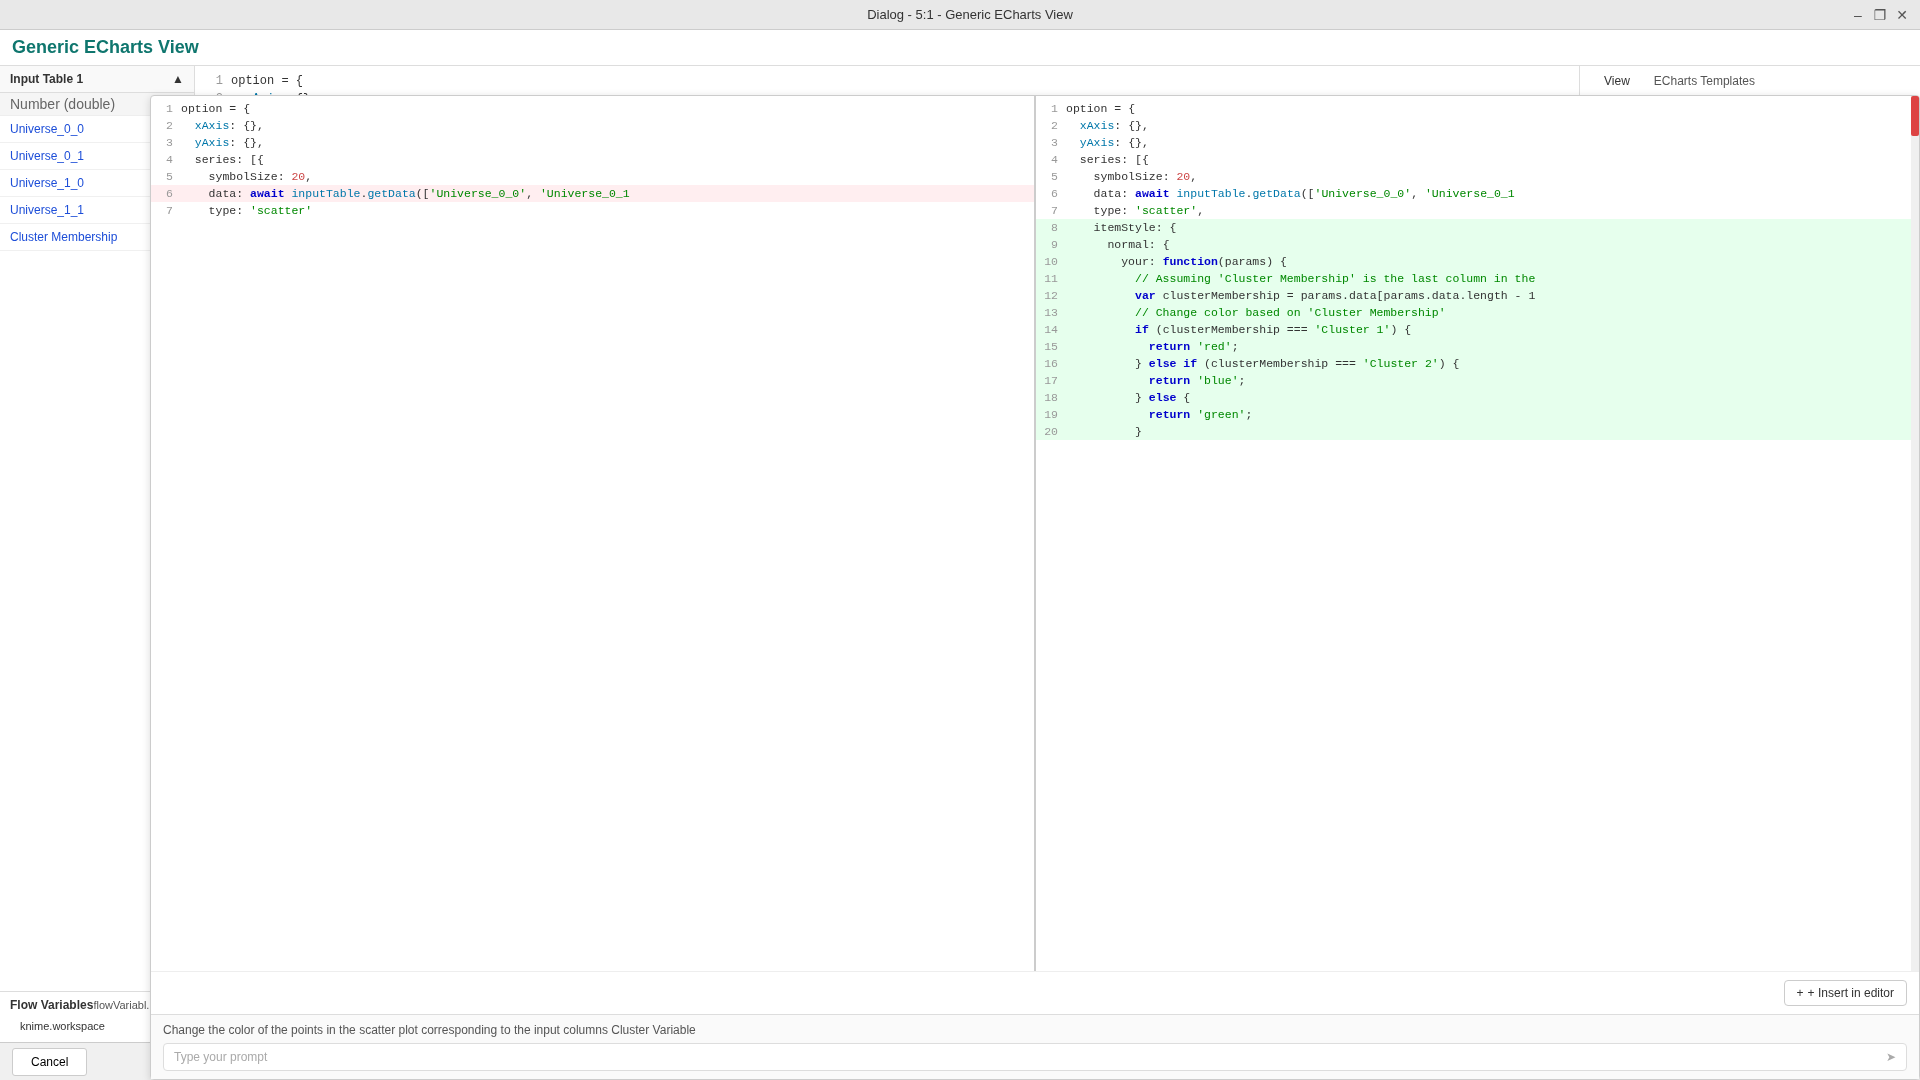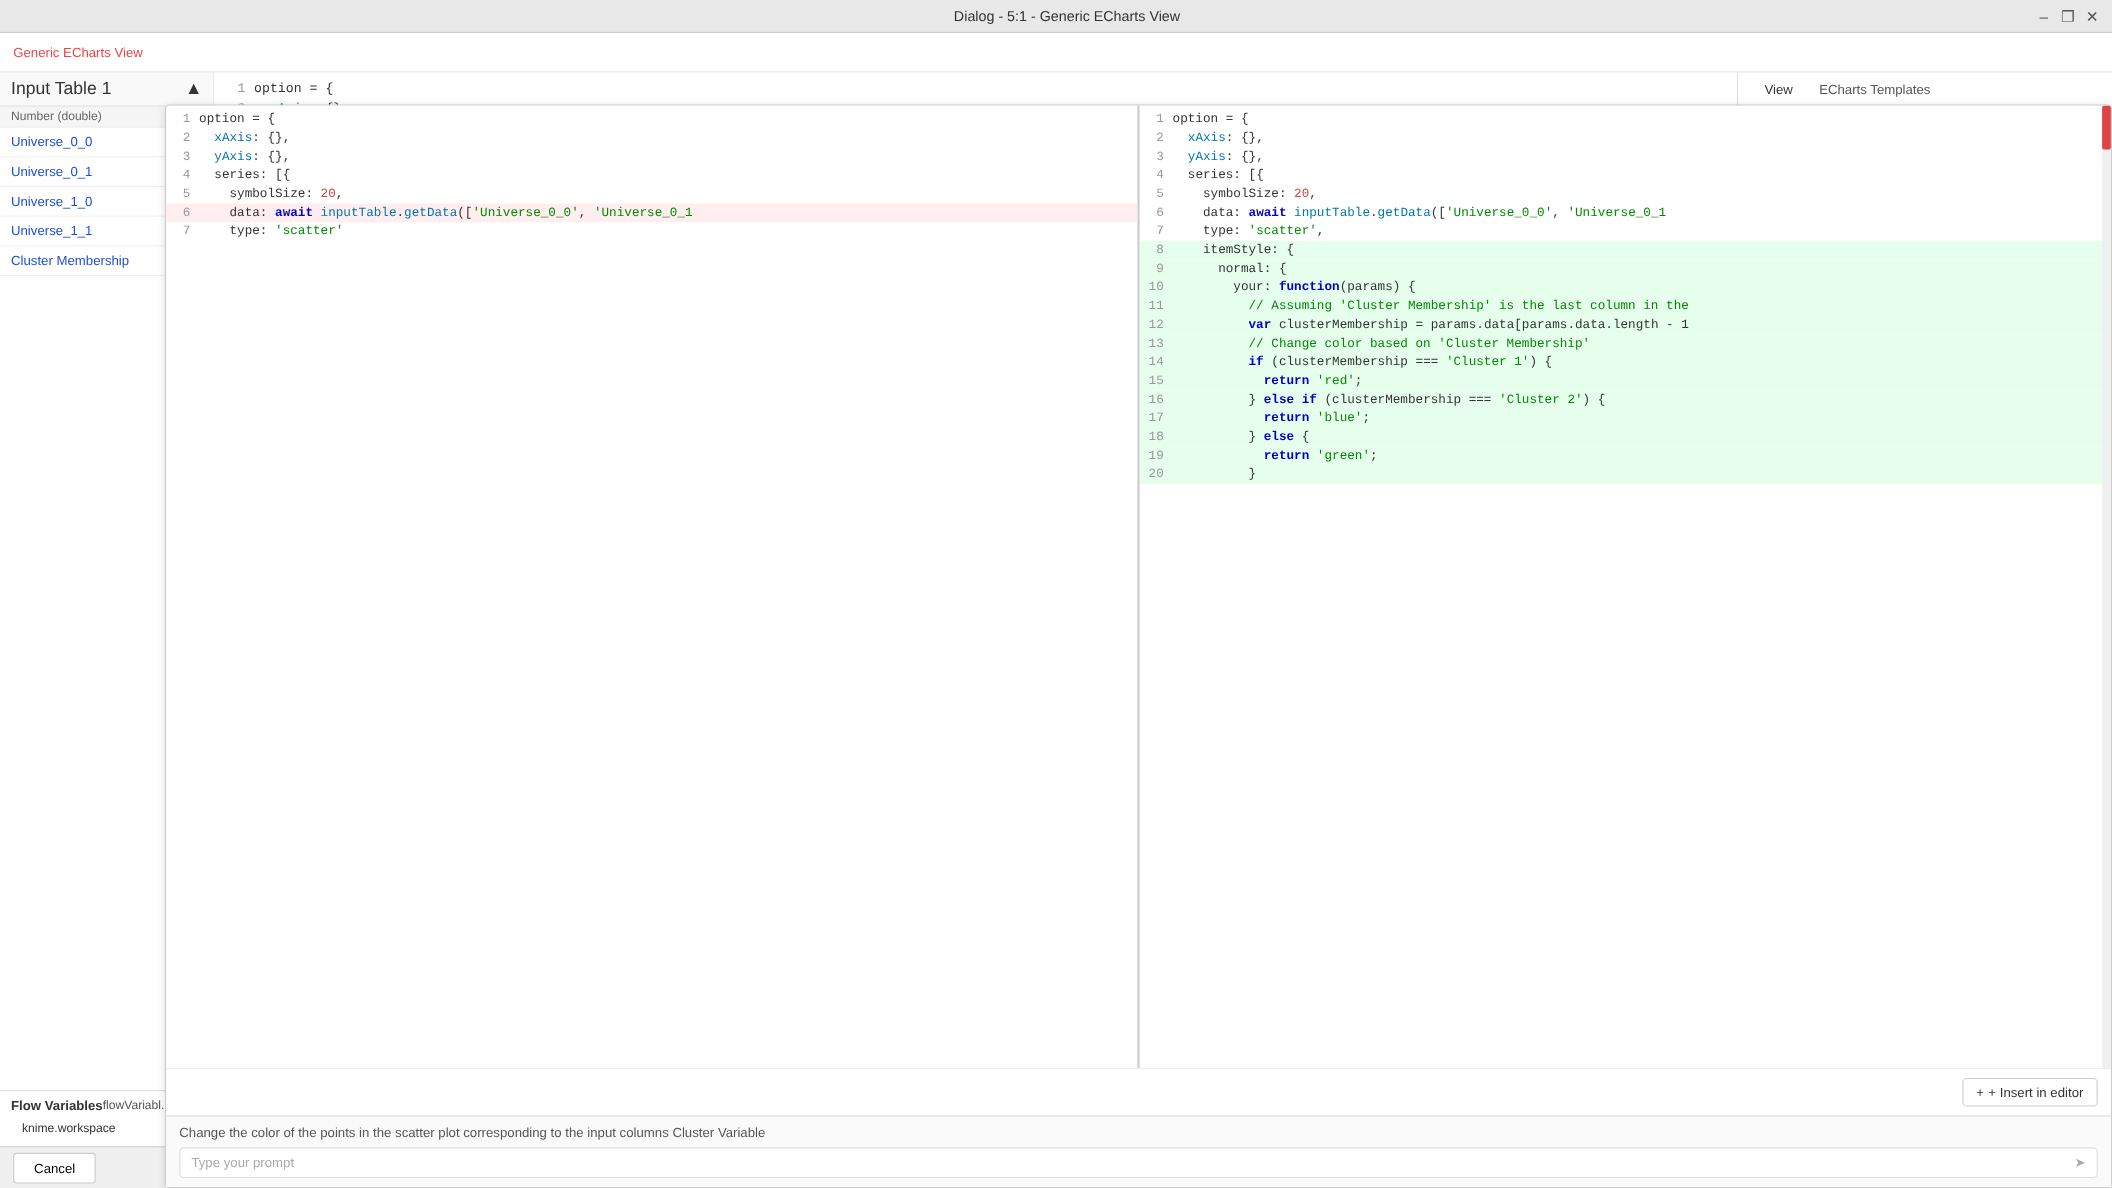--- a/index.html
+++ b/index.html
@@ -21,21 +21,21 @@
 
     
     .app-header {
       background: #fff;
       border-bottom: 1px solid #ddd;
       height: 36px;
       display: flex;
       align-items: center;
       padding: 0 12px;
     }
-    .app-title { font-size: 12px; font-weight: 400; color: #ef4444; }
+    .app-title { font-size: 18px; font-weight: 700; color: #0f766e; }
 
     
     .main-layout {
       display: flex;
       height: calc(1080px - 30px - 36px - 38px);
     }
 
     
     .left-panel {
       width: 195px;
@@ -45,32 +45,32 @@
       flex-direction: column;
       overflow: hidden;
     }
 
     .input-table-header {
       display: flex;
       align-items: center;
       justify-content: space-between;
       padding: 6px 10px;
       border-bottom: 1px solid #ddd;
-      font-size: 16px;
-      font-weight: 400;
+      font-size: 12px;
+      font-weight: 700;
       background: #f9f9f9;
     }
 
     .column-headers {
       display: flex;
       padding: 3px 10px;
       border-bottom: 1px solid #eee;
       background: #f5f5f5;
     }
-    .col-header { font-size: 11px; color: #666; }
+    .col-header { font-size: 14px; color: #666; }
 
     .column-list { flex: 1; overflow-y: auto; }
     .column-item {
       padding: 6px 10px;
       font-size: 12px;
       color: #1d4ed8;
       cursor: pointer;
       border-bottom: 1px solid #f0f0f0;
     }
 

